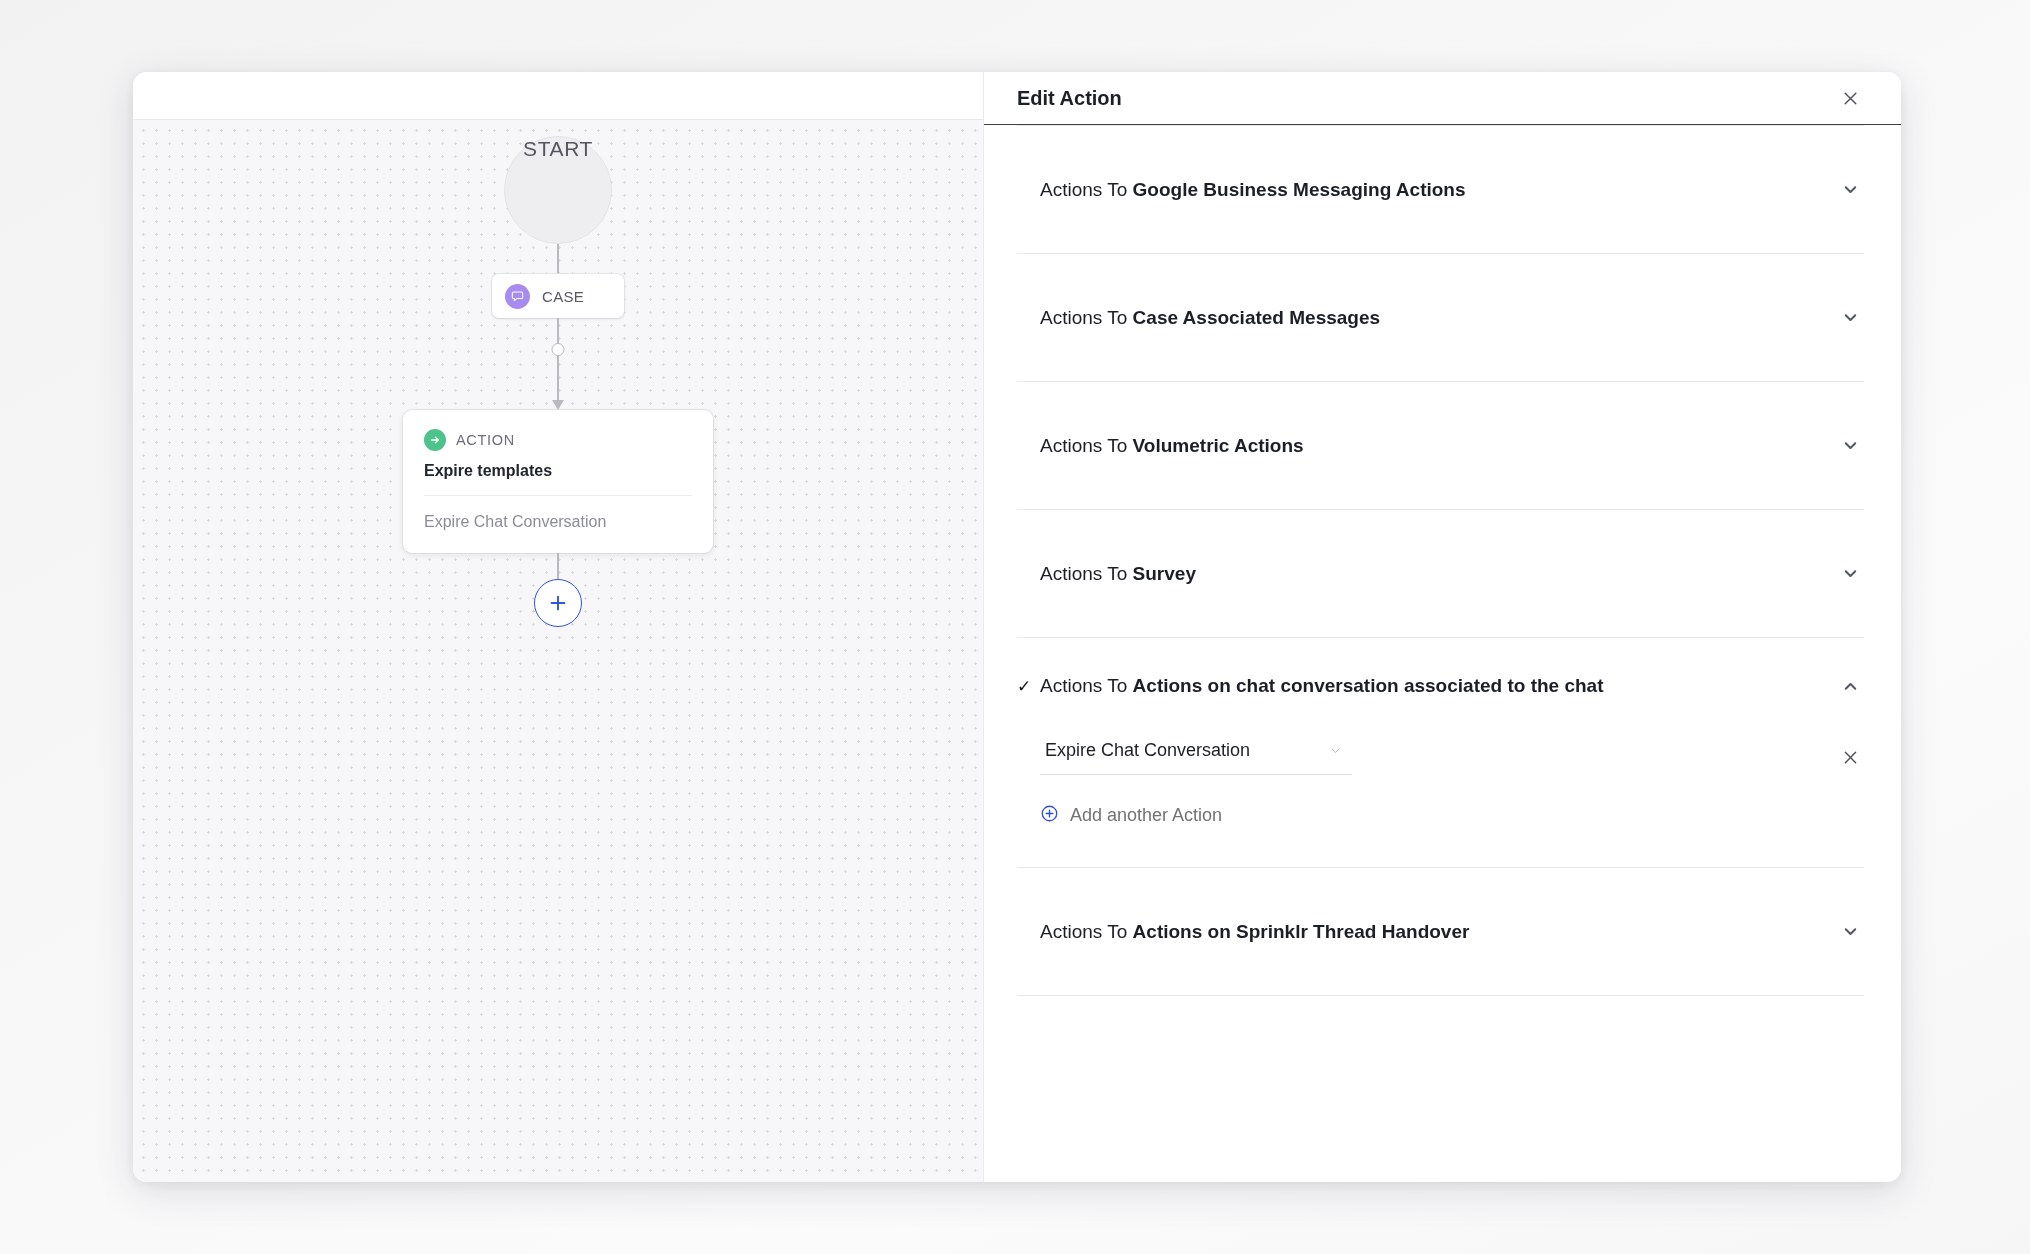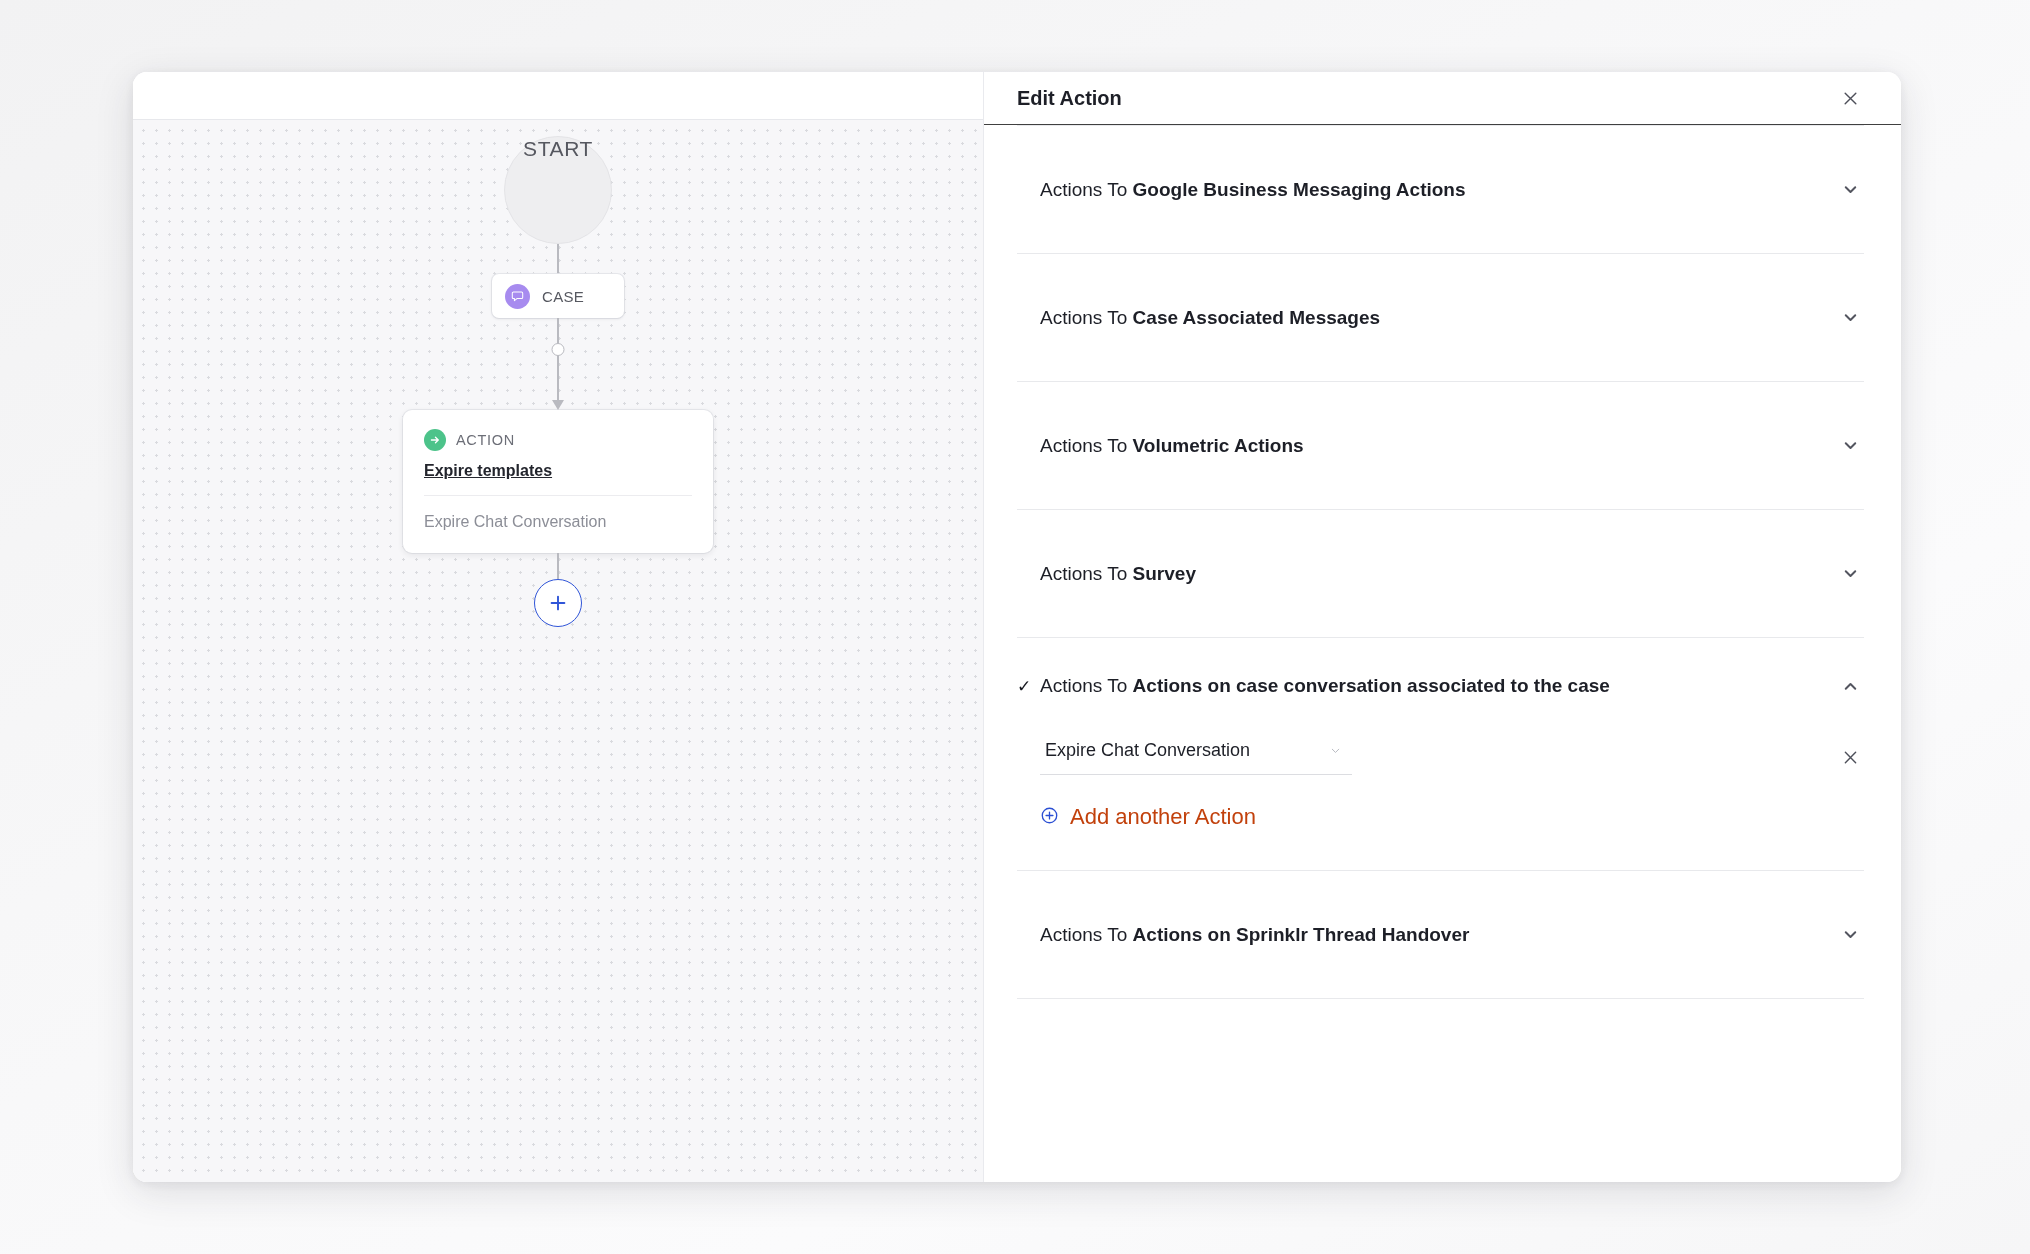--- a/index.html
+++ b/index.html
@@ -174,21 +174,20 @@
   #action-kind {
     font-size: 14.5px;
     color: #6c6e77;
     letter-spacing: 0.7px;
   }
   #action-title {
     margin-top: 11px;
     font-size: 16px;
     font-weight: bold;
     color: #23252d;
-    text-decoration: underline;
   }
   #action-divider {
     margin-top: 15px;
     height: 1px;
     background: #ececef;
   }
   #action-sub {
     padding: 17px 0 22px 0;
     font-size: 16px;
     color: #8c8e97;
@@ -309,22 +308,22 @@
     cursor: pointer;
   }
   .add-another {
     margin-top: 29px;
     display: inline-flex;
     align-items: center;
     gap: 11px;
     cursor: pointer;
   }
   .add-another .label {
-    font-size: 22px;
-    color: #c2410c;
+    font-size: 18px;
+    color: #737373;
   }
 </style>
 </head>
 <body>
 
 <div id="app-window">
 
   <div id="flow-pane">
     <div id="canvas-toolbar"></div>
 
@@ -445,21 +444,21 @@
             </svg>
           </span>
         </div>
       </div>
 
 
       <div class="accordion-row expanded">
         <div class="accordion-head">
           <span class="check-slot">✓</span>
           <span class="accordion-label">
-            <span class="prefix">Actions To </span><span class="subject">Actions on case conversation associated to the case</span>
+            <span class="prefix">Actions To </span><span class="subject">Actions on chat conversation associated to the chat</span>
           </span>
           <span class="accordion-chevron">
             <svg width="19" height="19" viewBox="0 0 20 20" fill="none">
               <path d="M5 12.4 10 7.4 15 12.4" stroke="#53555f" stroke-width="2.1" stroke-linecap="round" stroke-linejoin="round"></path>
             </svg>
           </span>
         </div>
 
         <div class="accordion-content">
           <div class="action-select-row">

